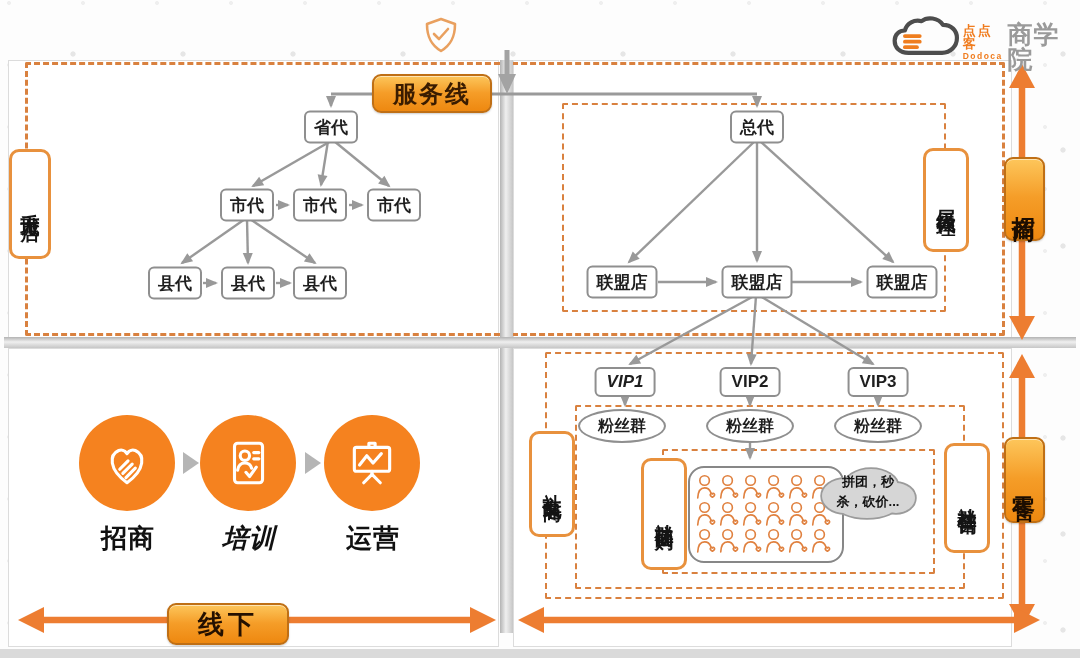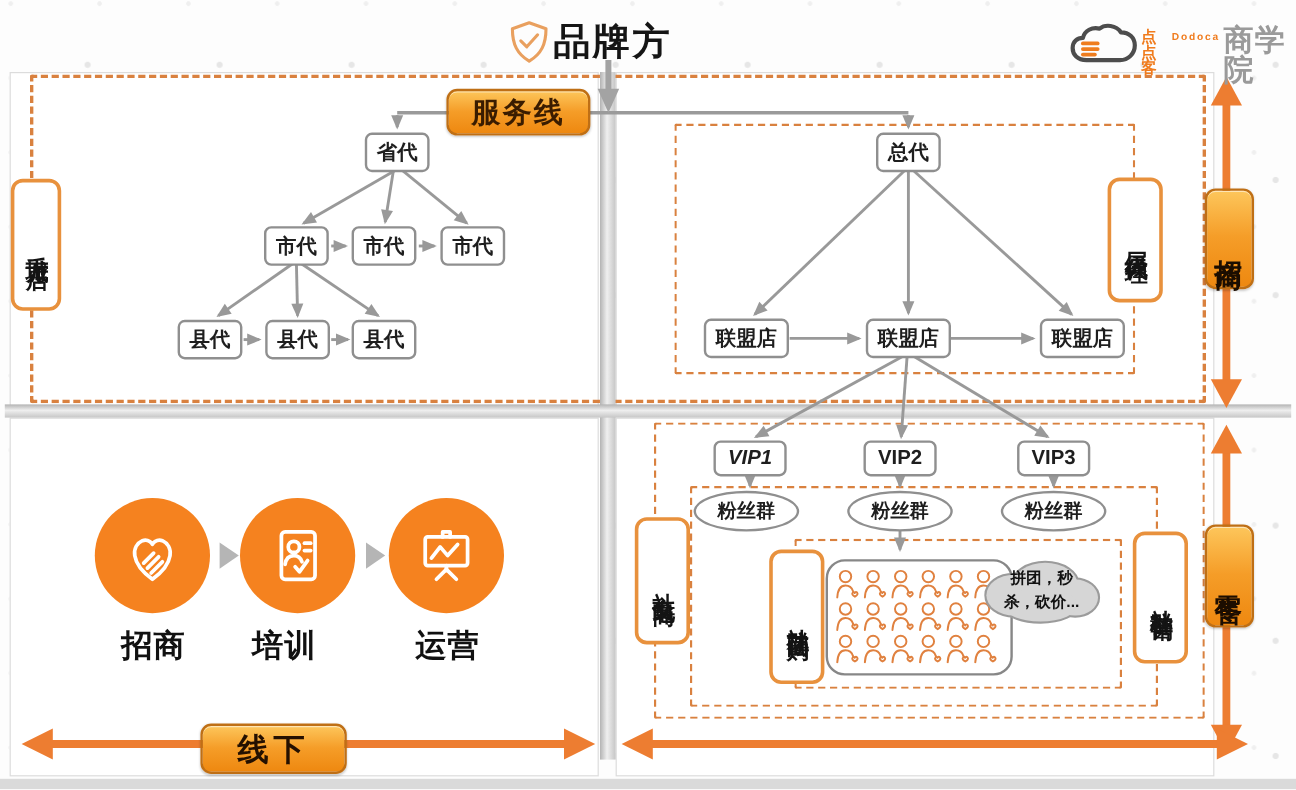--- a/index.html
+++ b/index.html
@@ -131,32 +131,31 @@
       <polygon points="496,620 470,607 470,633"></polygon>
       <polygon points="518,620 544,607 544,633"></polygon>
       <polygon points="1040,620 1014,607 1014,633"></polygon>
     </g>
   </svg>
 
   <svg class="overlay" style="left:423px;top:17px;" width="36" height="36" viewBox="0 0 36 36">
     <path d="M18 2 L32 7 C32 20 28 28 18 34 C8 28 4 20 4 7 Z" fill="none" stroke="#e9a05f" stroke-width="2.6" stroke-linejoin="round"></path>
     <path d="M11 17 L16 22 L25 12" fill="none" stroke="#e9a05f" stroke-width="2.6" stroke-linecap="round" stroke-linejoin="round"></path>
   </svg>
-  <div class="title" style="left:461px;top:14px;">品牌方</div>
 
   <div class="logo" style="left:890px;top:12px;">
     <svg width="76" height="50" viewBox="0 0 76 50">
       <path d="M20 42 C10 42 5 36 5 29 C5 22 10 18 16 18 C18 10 26 6 34 8 C40 3 52 4 57 12 C66 12 72 18 72 26 C72 35 65 42 56 42 Z" fill="none" stroke="#4d4d4d" stroke-width="4.5" stroke-linejoin="round"></path>
       <g stroke="#ef7d1e" stroke-width="4" stroke-linecap="round">
         <path d="M16 24 h16"></path>
           <path d="M16 30 h16"></path>
           <path d="M16 36 h13"></path>
       </g>
     </svg>
-    <div style="display:flex;flex-direction:row;margin:12px 0 0 2px;justify-content:center;">
+    <div style="display:flex;flex-direction:column;margin:12px 0 0 2px;justify-content:center;">
       <span class="brand">点点客</span>
       <span class="brand-sub">Dodoca</span>
     </div>
     <span class="suffix" style="margin-top:10px;">商学院</span>
   </div>
 
   <div class="badge h" style="left:372px;top:74px;width:116px;height:35px;">服务线</div>
 
   <div class="vlabel" style="left:9px;top:149px;width:36px;height:104px;">千城万店</div>
   <div class="vlabel" style="left:923px;top:148px;width:40px;height:98px;">层级代理</div>
@@ -366,19 +365,19 @@
         <path d="M14 28 L21 19 L27 26 L35 17"></path>
         <path d="M26 34 v4"></path>
           <path d="M26 37 l-8 8"></path>
           <path d="M26 37 l8 8"></path>
       </g>
     </svg>
   </div>
   <div class="tri" style="left:183px;top:452px;"></div>
   <div class="tri" style="left:305px;top:452px;"></div>
   <div class="step-label" style="left:128px;top:521px;">招商</div>
-  <div class="step-label" style="left:237px;top:521px;">培训</div>
+  <div class="step-label" style="left:249px;top:521px;font-style:italic;">培训</div>
   <div class="step-label" style="left:373px;top:521px;">运营</div>
 
   <div class="badge hb" style="left:167px;top:603px;width:118px;height:38px;">线下</div>
 
   <div class="bottom-strip"></div>
 </div>
 
 </body></html>

